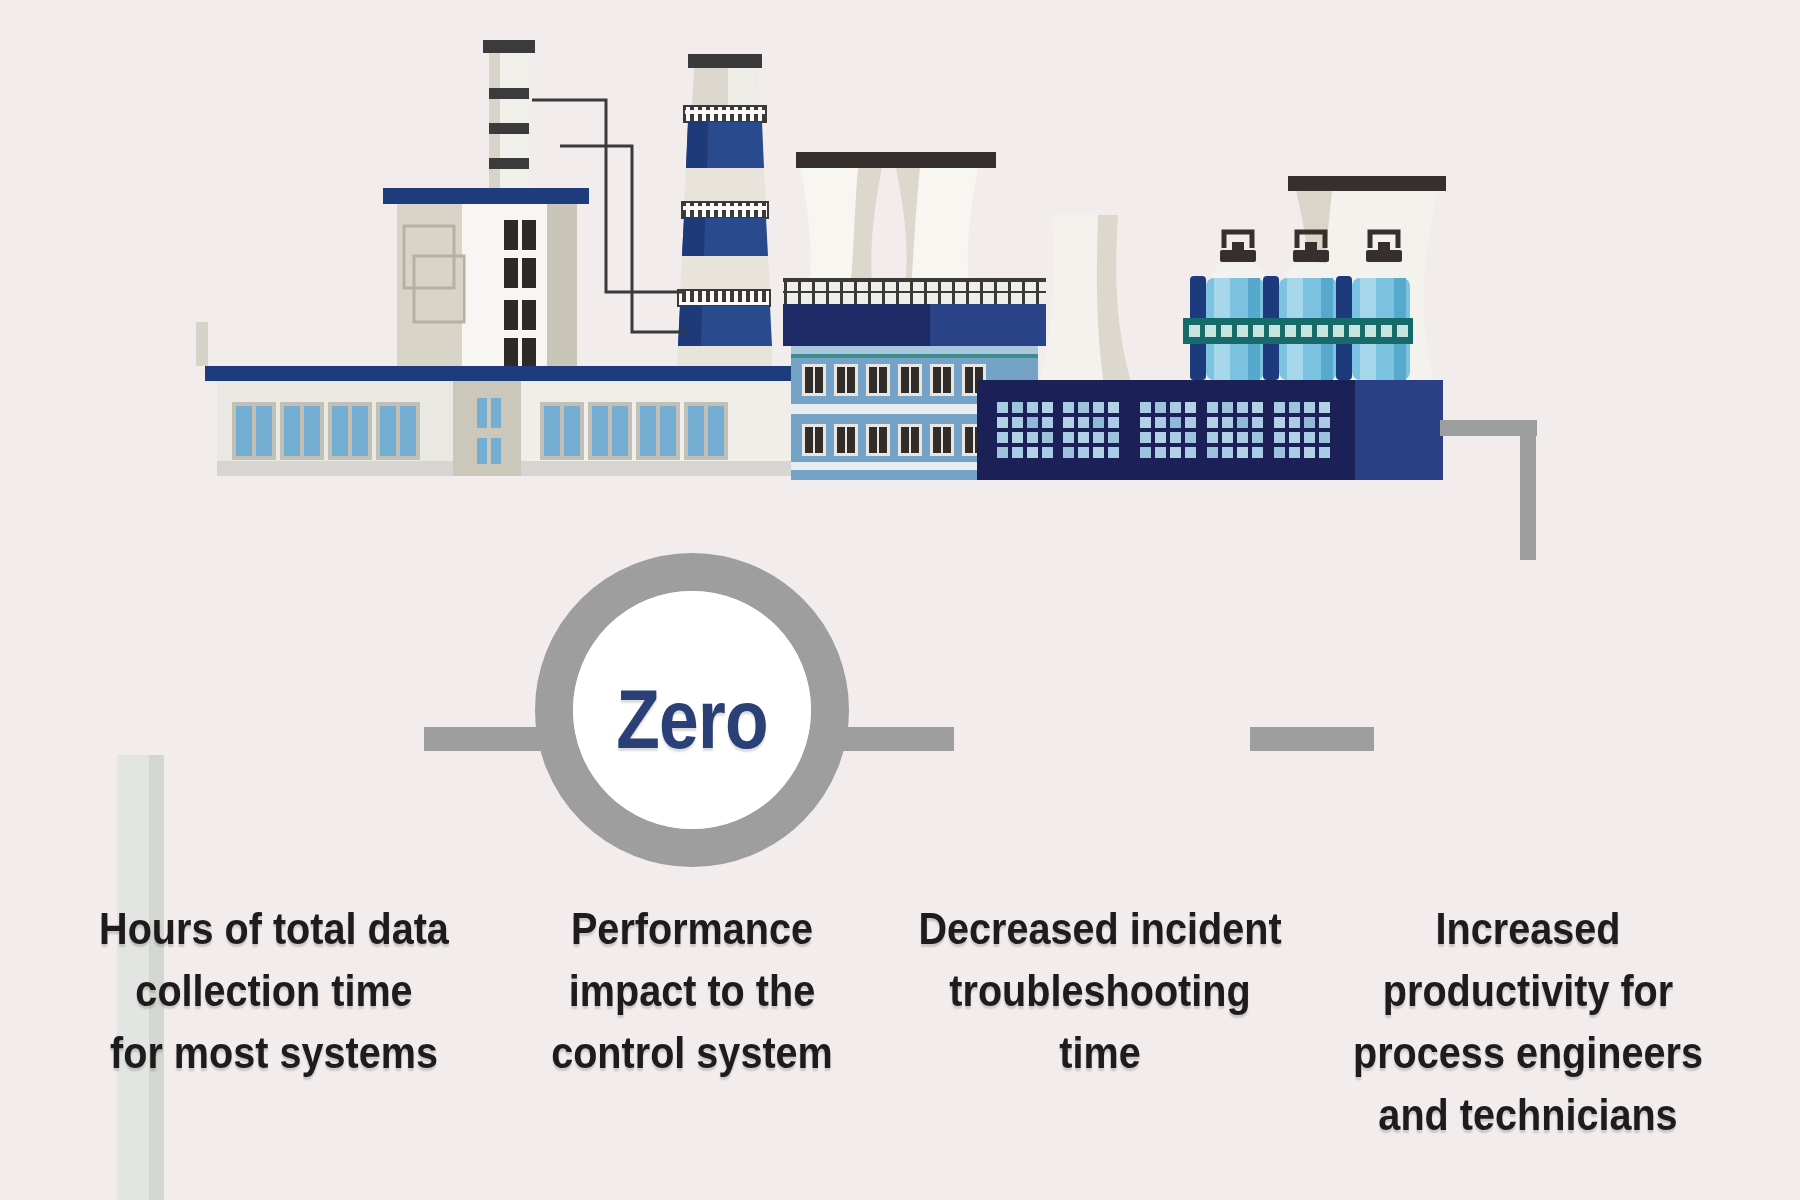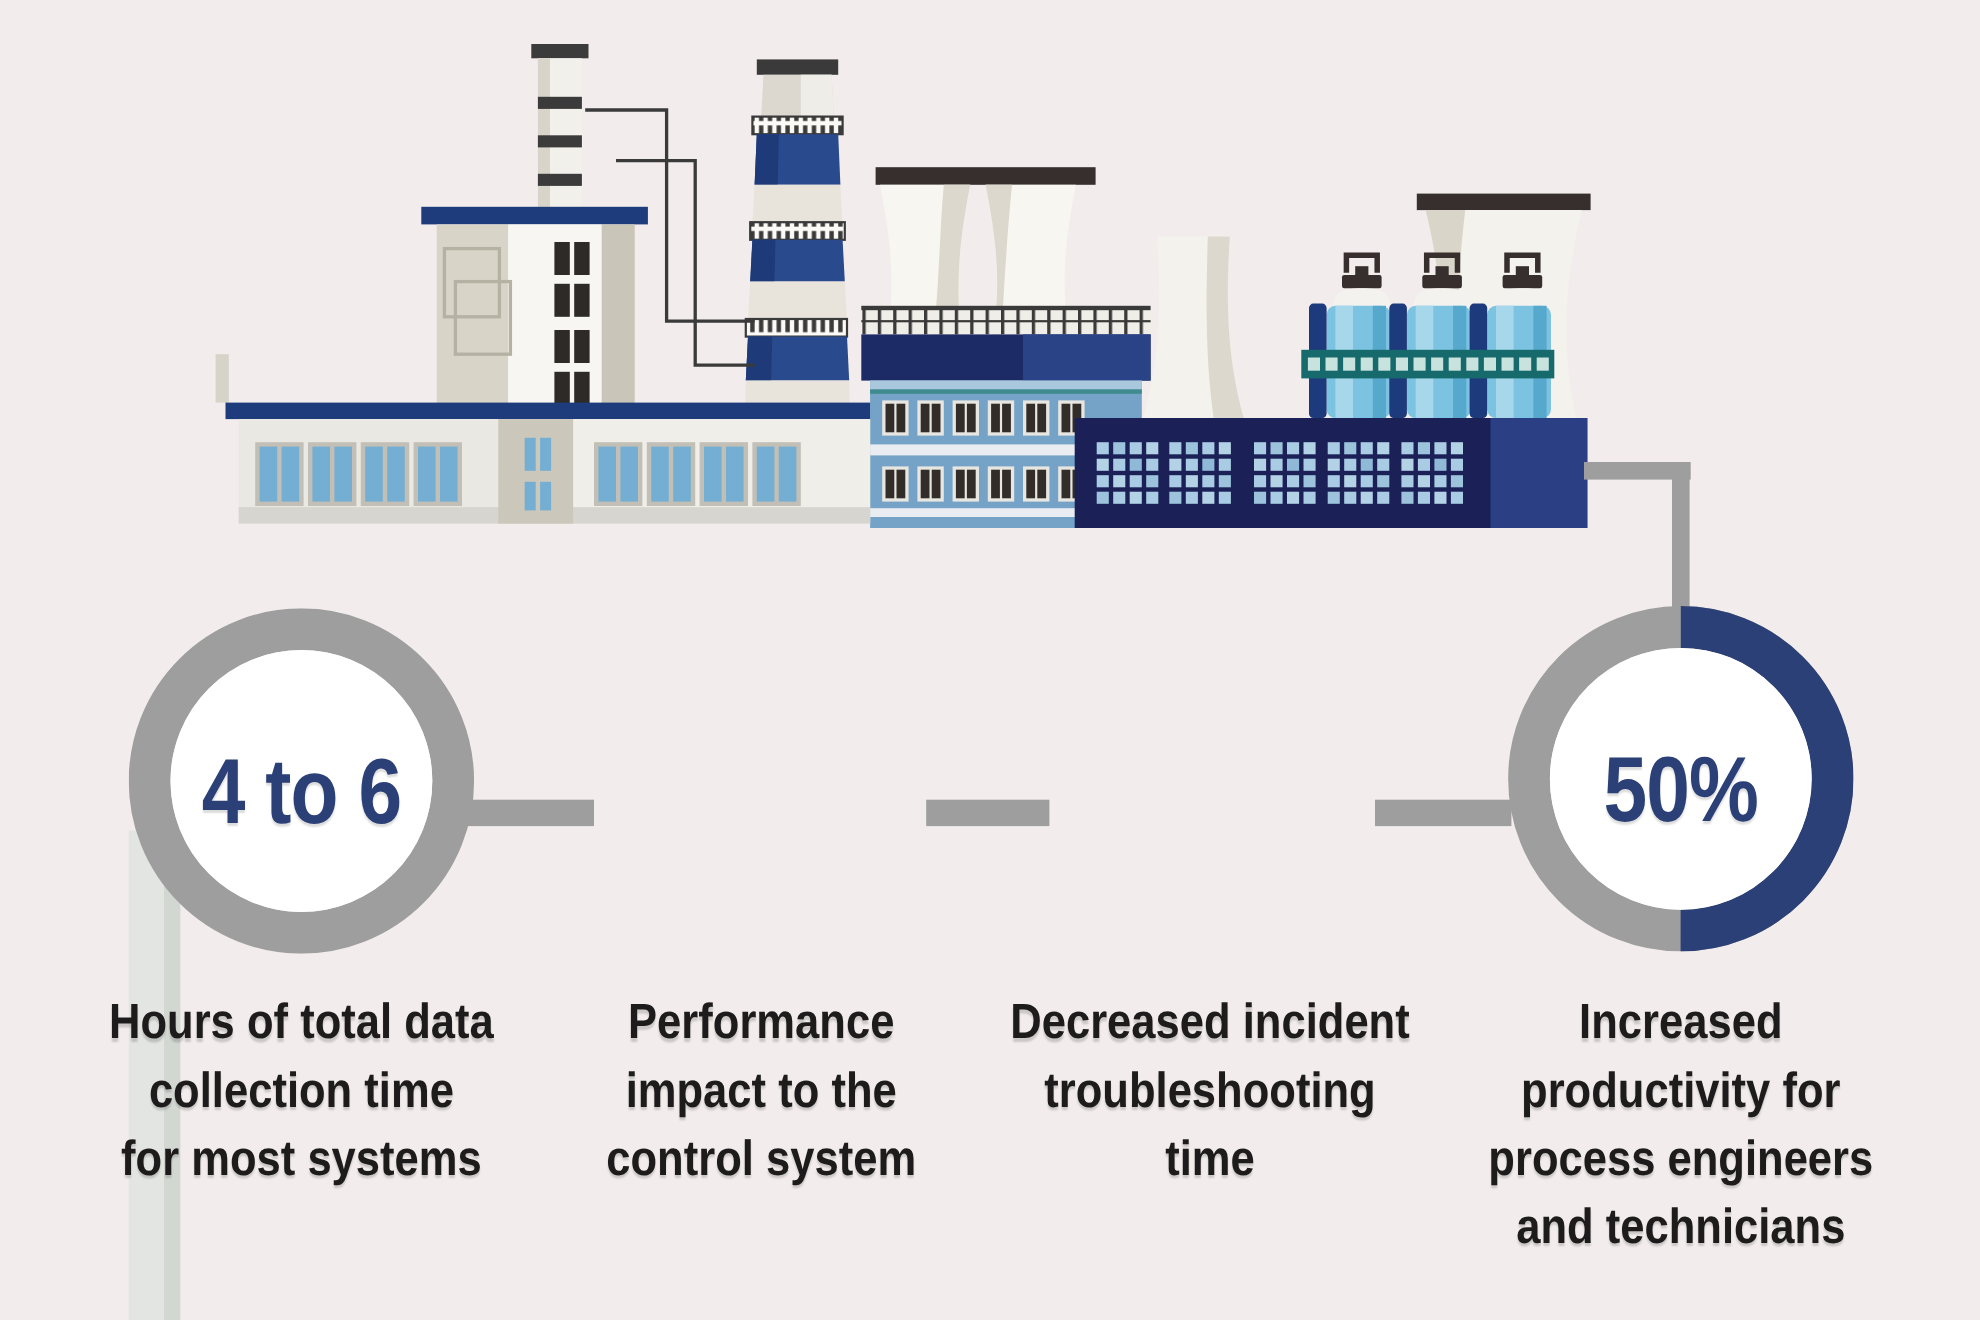--- a/index.html
+++ b/index.html
@@ -285,39 +285,31 @@
       </g>
     </g>
   </svg>
 
   <div class="bar fconn-h" style="background: rgb(158, 158, 158);"></div>
   <div class="bar fconn-v" style="background: rgb(158, 158, 158);"></div>
   <div class="bar link link-1" style="background: rgb(158, 158, 158);"></div>
   <div class="bar link link-2" style="background: rgb(158, 158, 158);"></div>
   <div class="bar link link-3" style="background: rgb(158, 158, 158);"></div>
 
-  <section class="stat stat-1">
+
+  <section class="stat stat-2">
     <svg width="314" height="314" viewBox="0 0 314 314">
       <circle cx="157" cy="157" r="138" stroke="#9e9e9e" stroke-width="38" fill="none"></circle>
       <circle class="arc" cx="157" cy="157" r="138" stroke="#2b4076" stroke-width="38" fill="none" stroke-dasharray="0 867.0795723907829" transform="rotate(-90 157 157)"></circle>
       <circle cx="157" cy="157" r="119" fill="#ffffff"></circle>
     </svg>
-    <div class="value" style="color: rgb(43, 64, 118);">4 to 6</div>
+    <div class="value" style="color: rgb(43, 64, 118);">Zero</div>
   </section>
 
 
-
-  <section class="stat stat-4">
-    <svg width="314" height="314" viewBox="0 0 314 314">
-      <circle cx="157" cy="157" r="138" stroke="#9e9e9e" stroke-width="38" fill="none"></circle>
-      <circle class="arc" cx="157" cy="157" r="138" stroke="#2b4076" stroke-width="38" fill="none" stroke-dasharray="433.53978619539146 867.0795723907829" transform="rotate(-90 157 157)"></circle>
-      <circle cx="157" cy="157" r="119" fill="#ffffff"></circle>
-    </svg>
-    <div class="value" style="color: rgb(43, 64, 118);">50%</div>
-  </section>
 
   <p class="stat-label label-1">Hours of total data
 collection time
 for most systems</p>
   <p class="stat-label label-2">Performance
 impact to the
 control system</p>
   <p class="stat-label label-3">Decreased incident
 troubleshooting
 time</p>

